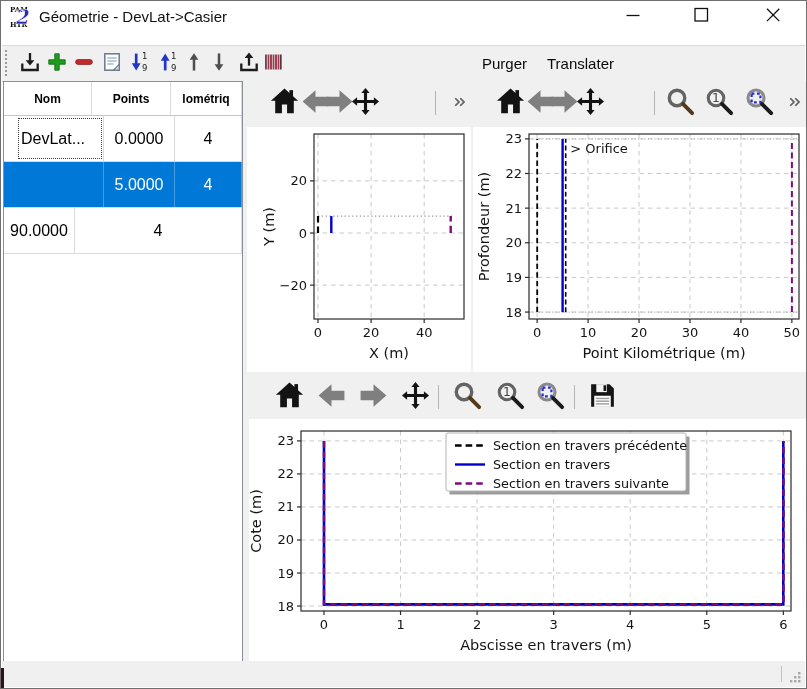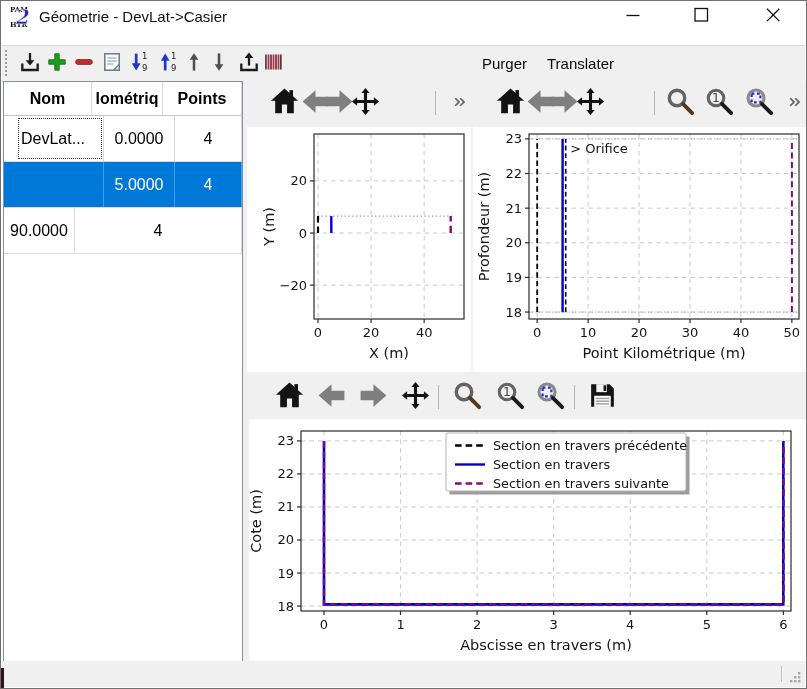--- a/index.html
+++ b/index.html
@@ -18,21 +18,21 @@
                 border-top:1px solid #dadada;border-bottom:1px solid #c2c2c2;}
   .tb-handle{position:absolute;left:3px;top:4px;height:26px;width:3px;border-left:2px dotted #9a9a9a;}
   .tb-btn{position:absolute;top:3px;width:28px;height:28px;background:transparent;border:none;padding:0;
           display:flex;align-items:center;justify-content:center;}
   .tb-action{position:absolute;top:3px;height:28px;background:transparent;border:none;padding:0 6px;
              font-size:15px;color:#0a0a0a;font-family:inherit;white-space:nowrap;}
   
   .content-bg{position:absolute;left:242px;top:80px;width:564px;height:582px;background:#f0f0f0;}
   .geometry-table{position:absolute;left:2px;top:80px;width:240px;height:581px;background:#fff;
                   border:1px solid #878f9b;box-sizing:border-box;}
-  .thead{display:flex;height:33px;border-bottom:1px solid #c6c6c6;font-weight:bold;font-size:16px;color:#000;}
+  .thead{display:flex;height:33px;border-bottom:1px solid #c6c6c6;font-weight:bold;font-size:12px;color:#000;}
   .th{display:flex;align-items:center;justify-content:center;border-right:1px solid #dadada;
       overflow:hidden;white-space:nowrap;box-sizing:border-box;}
   .col-nom{width:88px;} .col-pk{width:71px;} .col-points{flex:1;}
   .tr{display:flex;height:45px;border-bottom:1px solid #dadada;font-size:16px;color:#000;}
   .tr.selected{background:#0078d7;color:#fff;}
   .td{display:flex;align-items:center;justify-content:center;border-right:1px solid #dadada;
       box-sizing:border-box;overflow:hidden;white-space:nowrap;}
   .tr.selected .td{border-right-color:rgba(255,255,255,0.28);}
   .td.cell-nom{justify-content:flex-start;padding-left:5px;margin-left:12px;}
   .td.focused{outline:1px dotted #3c3c3c;outline-offset:-3px;}
@@ -464,22 +464,22 @@
               <line x1="6.8" y1="16.4" x2="17.2" y2="16.4"></line>
               <line x1="6.8" y1="18.5" x2="17.2" y2="18.5"></line>
             </g>
           </svg></span>
       </button>
     </div>
 
   <div class="geometry-table">
     <div class="thead">
       <div class="th col-nom">Nom</div>
+      <div class="th col-points">Points</div>
       <div class="th col-pk">lométriq</div>
-      <div class="th col-points">Points</div>
     </div>
     <div class="tbody" id="table-body">
         <div class="tr">
           <div class="td col-nom cell-nom focused">DevLat...</div>
           <div class="td col-pk cell-pk">0.0000</div>
           <div class="td col-points cell-points">4</div>
         </div>
         <div class="tr selected">
           <div class="td col-nom cell-nom"></div>
           <div class="td col-pk cell-pk">5.0000</div>

